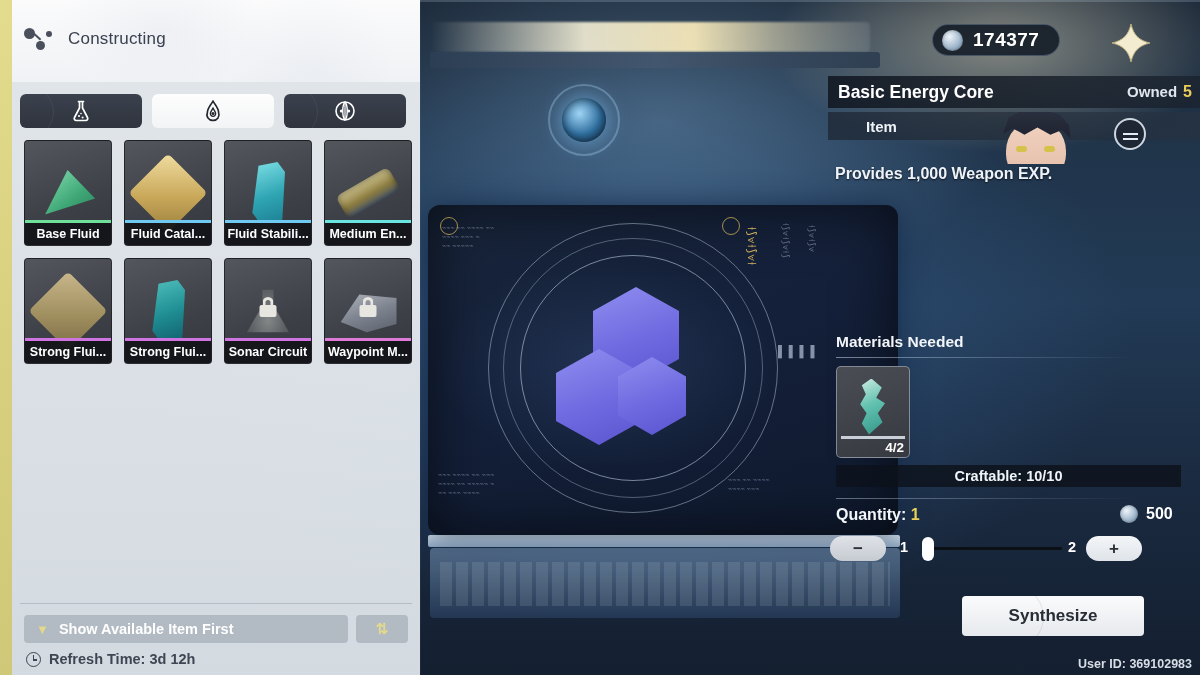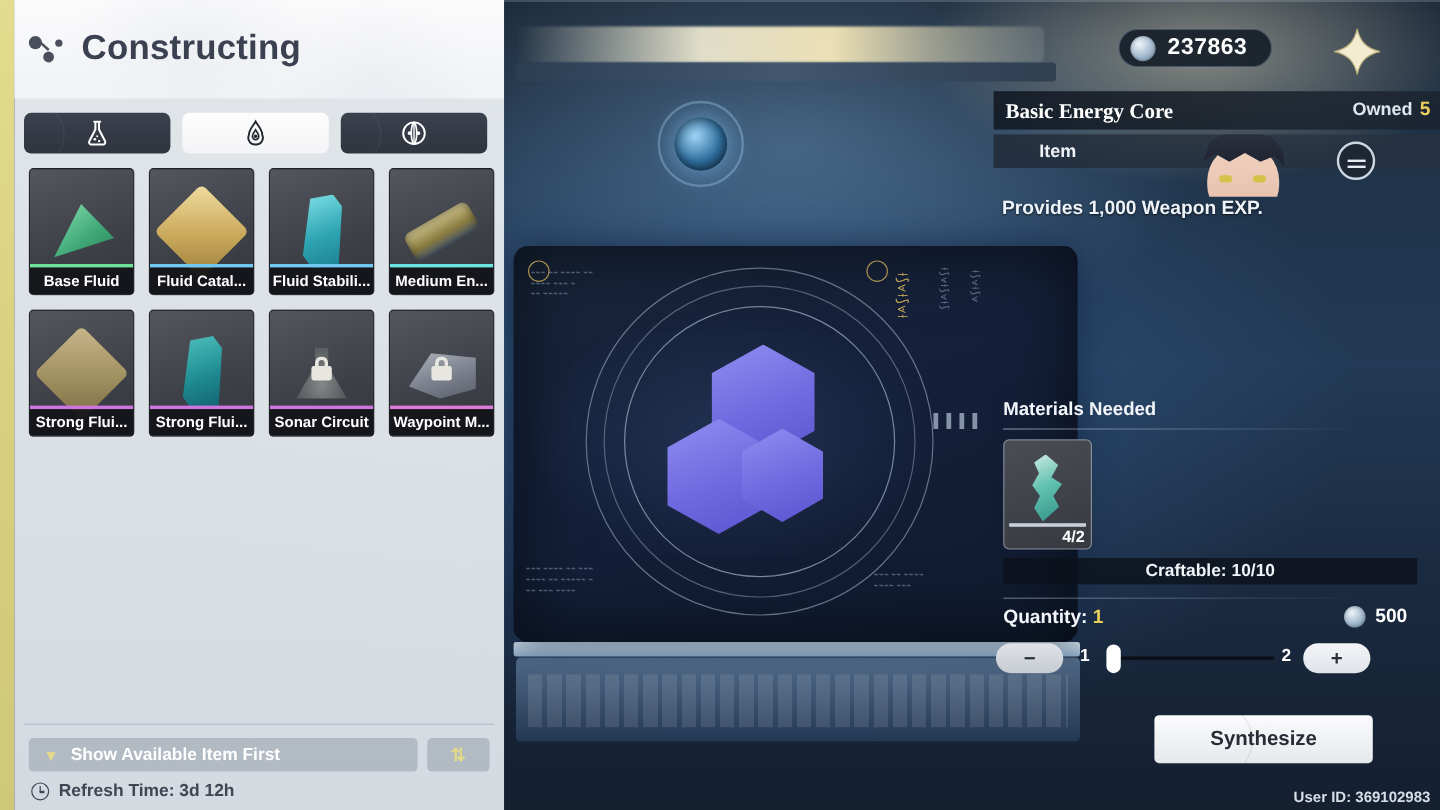--- a/index.html
+++ b/index.html
@@ -121,21 +121,21 @@
   .construct-icon i {
     position:absolute; border-radius:50%; background:#4a4f5c; display:block;
   }
   .construct-icon i:nth-child(1){ width:11px;height:11px; left:0px; top:4px;}
   .construct-icon i:nth-child(2){ width:9px; height:9px;  left:12px;top:17px;}
   .construct-icon i:nth-child(3){ width:6px; height:6px;  left:22px;top:7px;}
   .construct-icon b {
     position:absolute; left:7px; top:11px; width:11px; height:2px; background:#4a4f5c;
     transform: rotate(42deg); display:block;
   }
-  .lp-title { font-size:29px; font-weight:bold; color:#3b4150; letter-spacing:.2px; }
+  .lp-title { font-size:17px; font-weight:normal; color:#3b4150; letter-spacing:.2px; }
 
   
   .tabs { display:flex; gap:10px; padding:12px 0 0 8px; }
   .tab {
     width:122px; height:34px; border-radius:6px; display:flex; align-items:center; justify-content:center;
     background: linear-gradient(180deg,#3b414d,#2f343e); position:relative; overflow:hidden;
   }
   .tab::before{ content:""; position:absolute; left:-28px; top:-10px; width:60px; height:54px;
     border:1px solid rgba(255,255,255,.06); border-radius:50%;}
   .tab.active { background: linear-gradient(180deg,#fdfdfd,#f3f4f6); }
@@ -224,21 +224,21 @@
           box-shadow: inset 0 0 3px rgba(0,0,0,.35); }
   .cur-val { color:#fff; font-size:19px; font-weight:bold; letter-spacing:.5px; }
   .close-star { position:absolute; left:1110px; top:22px; width:42px; height:42px; }
   .close-star svg { width:42px; height:42px; display:block; }
 
   .info-title-bar {
     position:absolute; left:828px; top:76px; width:372px; height:32px;
     background: linear-gradient(90deg, rgba(16,22,32,.86), rgba(26,34,46,.78));
     display:flex; align-items:center; justify-content:space-between; padding:0 8px 0 10px;
   }
-  .item-name { color:#fff; font-size:17.5px; font-weight:bold;font-family:Liberation Serif, serif; }
+  .item-name { color:#fff; font-size:17.5px; font-weight:bold; }
   .owned { color:#dfe6ee; font-size:15px; font-weight:bold; }
   .owned b { color:#e9cf5a; margin-left:6px; font-size:16px;}
   .info-sub-bar {
     position:absolute; left:828px; top:112px; width:372px; height:28px;
     background: linear-gradient(90deg, rgba(28,36,48,.72), rgba(40,50,64,.55));
     display:flex; align-items:center; padding-left:10px;
   }
   .item-type { color:#eef2f7; font-size:15px; font-weight:bold;margin-left:28px; }
   .avatar {
     position:absolute; left:1000px; top:112px; width:72px; height:52px; overflow:hidden;
@@ -345,21 +345,21 @@
       <div class="hexes">
         <div class="hex h1"></div>
         <div class="hex h2"></div>
         <div class="hex h3"></div>
       </div>
     </div>
   </div>
 
   <div class="currency">
     <div class="coin"></div>
-    <div class="cur-val">237863</div>
+    <div class="cur-val">174377</div>
   </div>
 
   <div class="close-star">
     <svg viewBox="0 0 42 42">
       <path d="M21 2 C23.5 13, 29 18.5, 40 21 C29 23.5, 23.5 29, 21 40 C18.5 29, 13 23.5, 2 21 C13 18.5, 18.5 13, 21 2 Z" fill="#f3ecd0" stroke="#b9ae7c" stroke-width="1"></path>
     </svg>
   </div>
 
   <div class="info-title-bar">
     <div class="item-name">Basic Energy Core</div>

